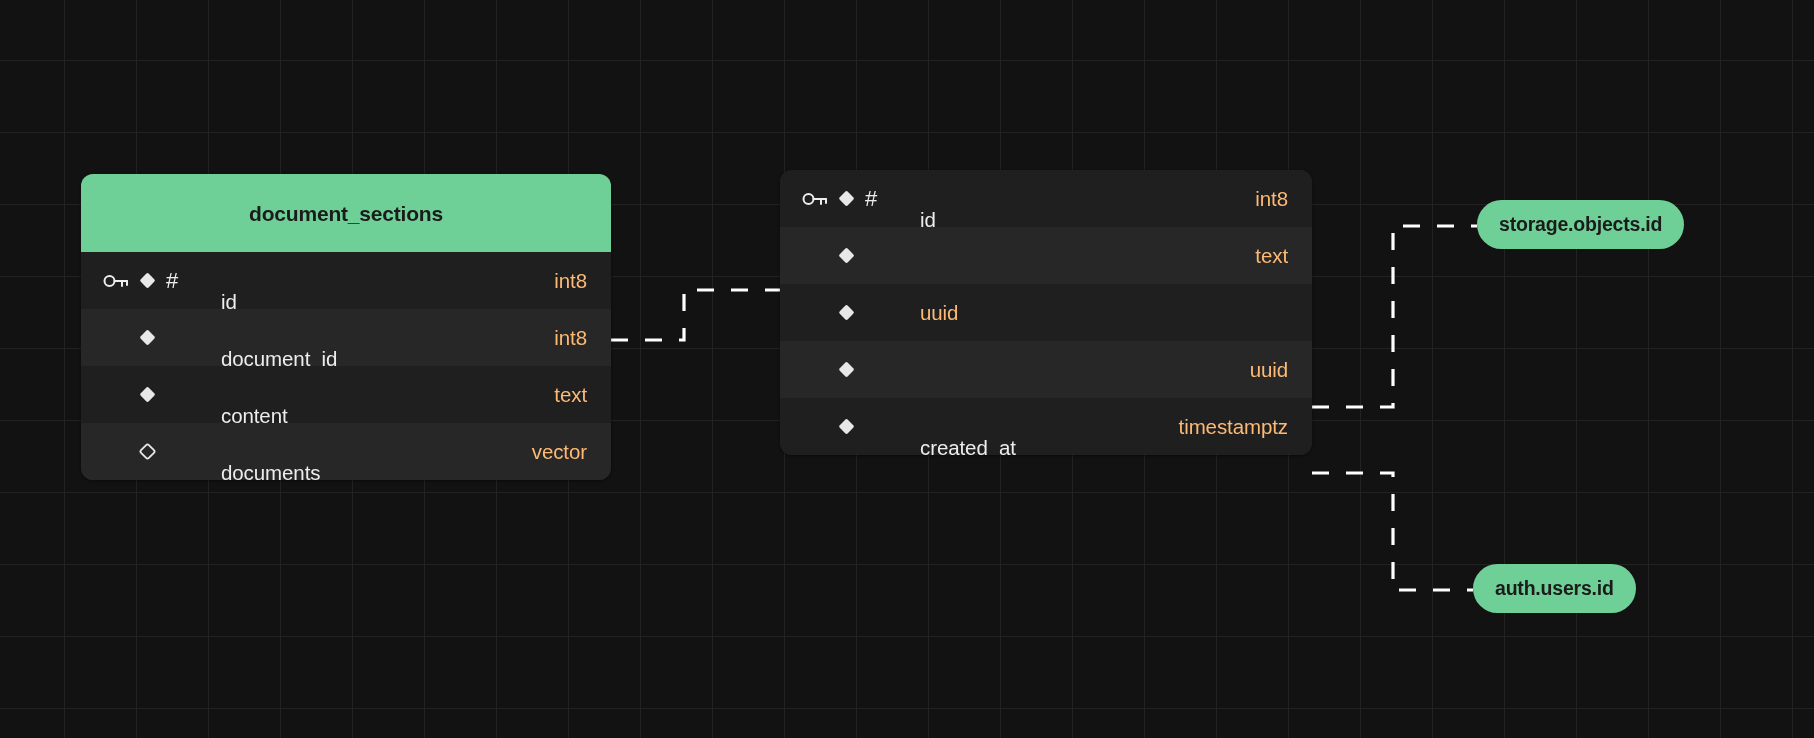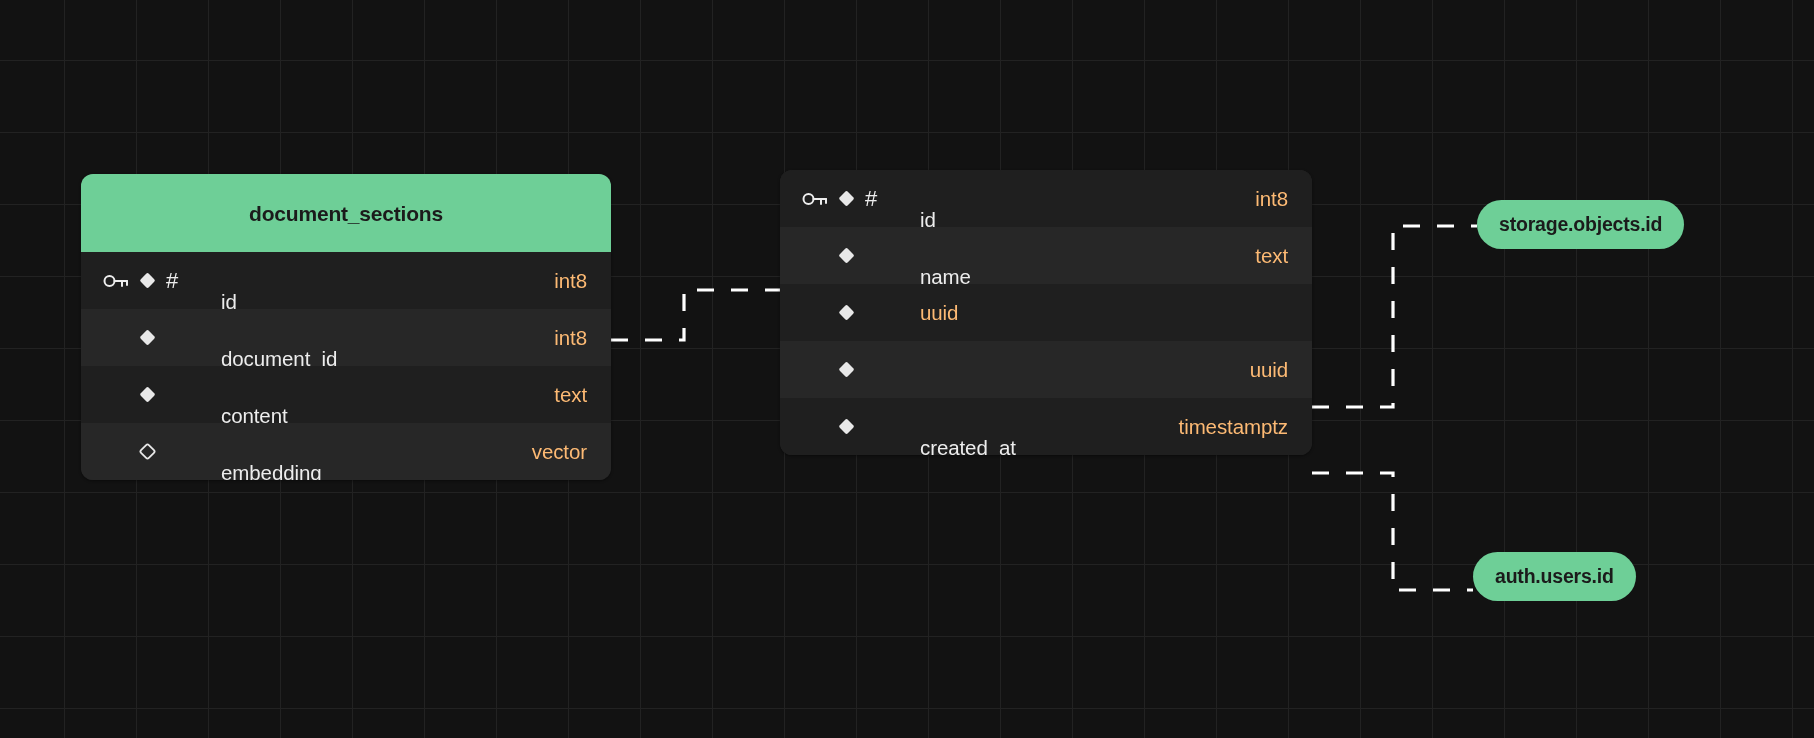--- a/index.html
+++ b/index.html
@@ -182,21 +182,21 @@
       <span class="col-type">text</span>
     </div>
 
     <div class="col-row even">
       <span class="icon-slot">
         <span class="spacer-key"></span>
         <svg class="ico-diamond" viewBox="0 0 20 20">
           <rect x="4.2" y="4.2" width="11.6" height="11.6" rx="2" fill="none" stroke="#e8e8e8" stroke-width="1.9" transform="rotate(45 10 10)"></rect>
         </svg>
       </span>
-      <span class="col-name">embedding</span>
+      <span class="col-name">documents</span>
       <span class="col-type">vector</span>
     </div>
   </div>
 
   <div class="table-card" style="left:780px; top:170px; width:532px;">
 
     <div class="col-row odd">
       <span class="icon-slot">
         <svg class="ico-key" viewBox="0 0 26 18">
           <circle cx="6.5" cy="9" r="5" fill="none" stroke="#ededed" stroke-width="2"></circle>
@@ -213,21 +213,20 @@
       <span class="col-type">int8</span>
     </div>
 
     <div class="col-row even">
       <span class="icon-slot">
         <span class="spacer-key"></span>
         <svg class="ico-diamond" viewBox="0 0 20 20">
           <rect x="4" y="4" width="12" height="12" rx="2" fill="#e8e8e8" transform="rotate(45 10 10)"></rect>
         </svg>
       </span>
-      <span class="col-name">name</span>
       <span class="col-type">text</span>
     </div>
 
     <div class="col-row odd">
       <span class="icon-slot">
         <span class="spacer-key"></span>
         <svg class="ico-diamond" viewBox="0 0 20 20">
           <rect x="4" y="4" width="12" height="12" rx="2" fill="#e8e8e8" transform="rotate(45 10 10)"></rect>
         </svg>
       </span>
@@ -251,15 +250,15 @@
           <rect x="4" y="4" width="12" height="12" rx="2" fill="#e8e8e8" transform="rotate(45 10 10)"></rect>
         </svg>
       </span>
       <span class="col-name">created_at</span>
       <span class="col-type">timestamptz</span>
     </div>
   </div>
 
   <div class="ref-pill" style="left:1477px; top:200px;">storage.objects.id</div>
 
-  <div class="ref-pill" style="left:1473px; top:552px;">auth.users.id</div>
+  <div class="ref-pill" style="left:1473px; top:564px;">auth.users.id</div>
 
 </div>
 
 </body></html>

